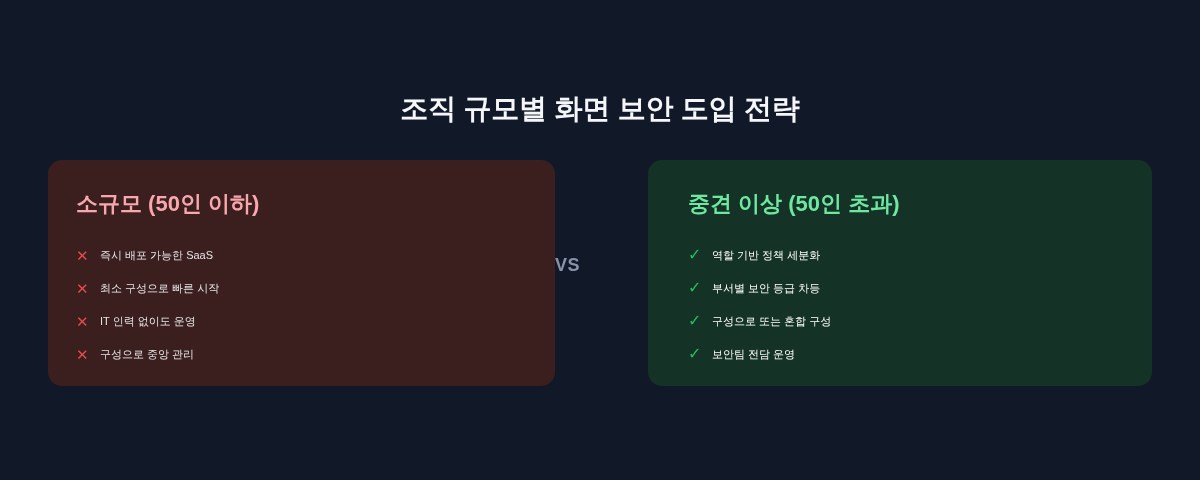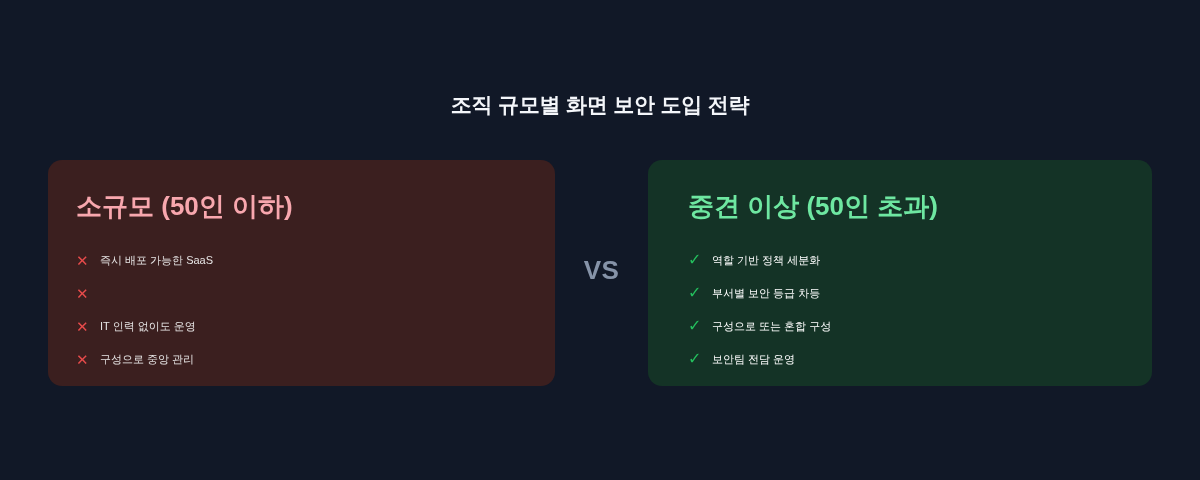--- a/index.html
+++ b/index.html
@@ -11,21 +11,21 @@
   }
   #infographic {
     position:relative;
     width:1200px; height:480px;
     background:#111827;
   }
   #page-title {
     position:absolute;
     top:92px; left:0; width:1200px;
     text-align:center;
-    font-size:21px;
+    font-size:28px;
     font-weight:bold;
     color:#F4F6FA;
     letter-spacing:-0.2px;
     line-height:1.2;
   }
   .panel {
     position:absolute;
     top:160px;
     height:226px;
     border-radius:14px;
@@ -34,21 +34,21 @@
   #panel-small {
     left:48px; width:507px;
     background:#3B1F1F;
   }
   #panel-large {
     left:648px; width:504px;
     background:#143326;
     padding-left:12px;
   }
   .panel-heading {
-    font-size:26px;
+    font-size:22px;
     font-weight:bold;
     margin-left:28px;
     line-height:1.25;
   }
   #panel-small .panel-heading { color:#F8A7AE; }
   #panel-large .panel-heading { color:#6EE7A1; }
   .feature-list {
     list-style:none;
     margin-top:21px;
     margin-left:28px;
@@ -72,22 +72,21 @@
   .feature-label {
     font-size:11px;
     color:#E6E4E4;
     line-height:1;
   }
   #panel-large .feature-label { color:#ffffff; }
   #vs-divider {
     position:absolute;
     left:555px; top:255px;
     width:93px;
-    text-align:center;
-    font-size:26px;
+    font-size:18px;
     font-weight:bold;
     color:#8693A8;
     letter-spacing:0.5px;
   }
 </style>
 </head>
 <body>
 
 <div id="infographic">
 
@@ -95,20 +94,21 @@
 
   <section class="panel" id="panel-small">
     <h2 class="panel-heading">소규모 (50인 이하)</h2>
     <ul class="feature-list">
       <li class="feature-item">
         <span class="feature-icon">✕</span>
         <span class="feature-label">즉시 배포 가능한 SaaS</span>
       </li>
       <li class="feature-item">
         <span class="feature-icon">✕</span>
+        <span class="feature-label">최소 구성으로 빠른 시작</span>
       </li>
       <li class="feature-item">
         <span class="feature-icon">✕</span>
         <span class="feature-label">IT 인력 없이도 운영</span>
       </li>
       <li class="feature-item">
         <span class="feature-icon">✕</span>
         <span class="feature-label">구성으로 중앙 관리</span>
       </li>
     </ul>

